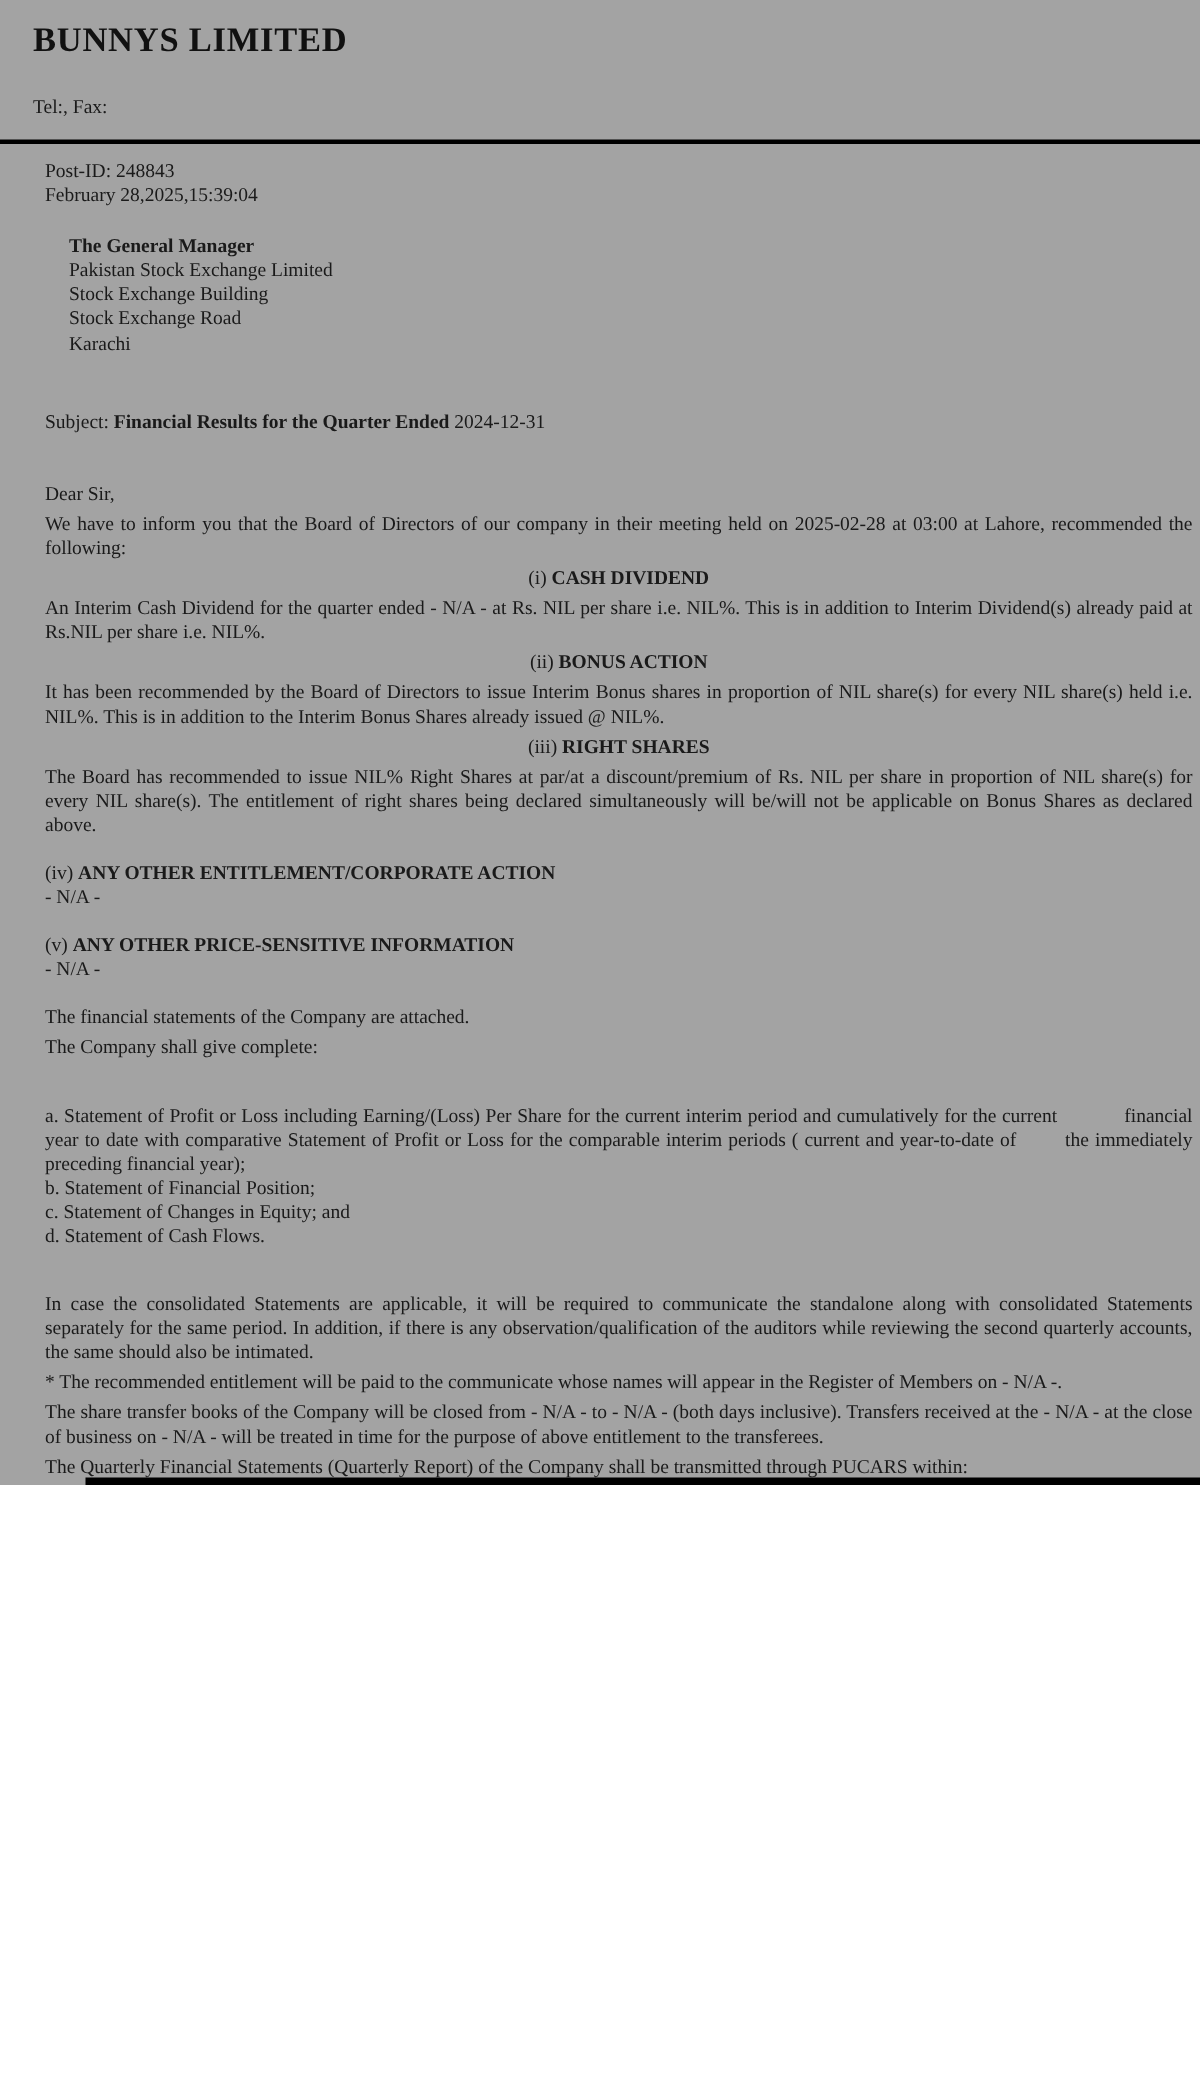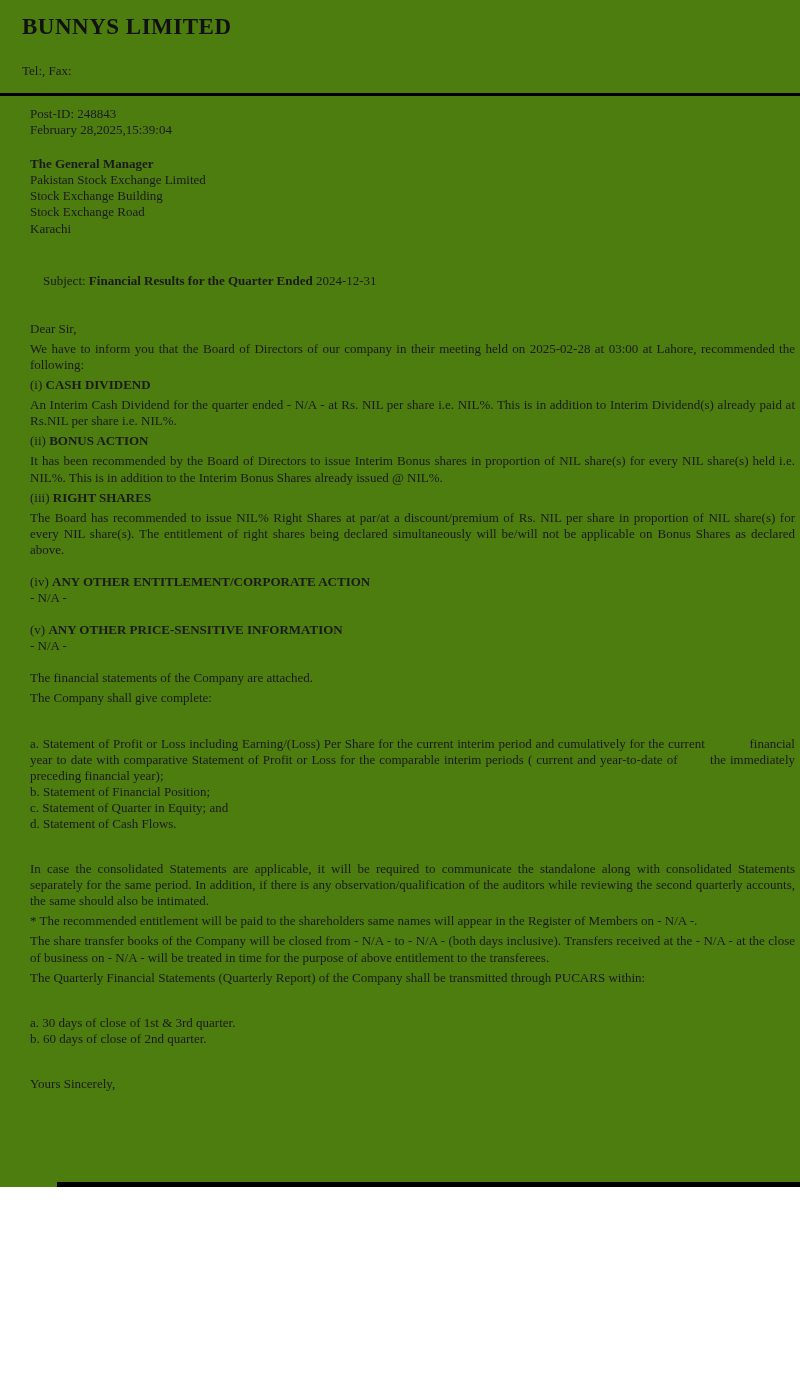--- a/index.html
+++ b/index.html
@@ -1,20 +1,20 @@
 <!DOCTYPE html>
 <html><head>
 <meta charset="utf-8">
 <style>
   html, body { margin: 0; padding: 0; background: #ffffff; }
   .page {
     position: relative;
     width: 800px;
-    height: 1187px;
-    background: #4d7c0f;
+    height: 990px;
+    background: #a3a3a3;
     font-family: "Liberation Serif", serif;
     color: #1a1a1a;
     overflow: hidden;
     box-sizing: border-box;
   }
   
   .letterhead { padding: 14px 20px 0 22px; }
   .company-name {
     font-size: 23px;
     font-weight: bold;
@@ -30,24 +30,24 @@
   }
   
   .content {
     padding: 4px 5px 0 30px;
     font-size: 13px;
     line-height: 16.1px;
   }
   .content p { margin: 4px 0; }
   .just { text-align: justify; }
   .meta { margin: 6px 0 18px 0; }
-  .recipient { margin: 0 0 16px 0; }
+  .recipient { margin: 0 0 16px 16px; }
   .bold { font-weight: bold; }
-  .subject { margin: 36px 0 32px 13px; }
-  .heading { margin: 16px 0; }
+  .subject { margin: 36px 0 32px 0; }
+  .heading { margin: 16px 0; text-align: center; }
   .na-center { margin: 0; }
   .section-block { margin: 16px 0; }
   .statements { margin: 29px 0; }
   .statements div { margin: 0; }
   .prewrap { white-space: pre-wrap; }
   .signoff { margin: 32px 0 16px 0; }
   .bottom-bar {
     position: absolute;
     left: 57px;
     right: 0;
@@ -129,27 +129,27 @@
       <div class="na-center">- N/A -</div>
     </div>
 
     <p>The financial statements of the Company are attached.</p>
 
     <p>The Company shall give complete:</p>
 
     <div class="statements">
       <div class="just prewrap">a. Statement of Profit or Loss including Earning/(Loss) Per Share for the current interim period and cumulatively for the current            financial year to date with comparative Statement of Profit or Loss for the comparable interim periods ( current and year-to-date of        the immediately preceding financial year);</div>
       <div>b. Statement of Financial Position;</div>
-      <div>c. Statement of Quarter in Equity; and</div>
+      <div>c. Statement of Changes in Equity; and</div>
       <div>d. Statement of Cash Flows.</div>
     </div>
 
     <p class="just">In case the consolidated Statements are applicable, it will be required to communicate the standalone along with consolidated Statements separately for the same period. In addition, if there is any observation/qualification of the auditors while reviewing the second quarterly accounts, the same should also be intimated.</p>
 
-    <p class="just">* The recommended entitlement will be paid to the shareholders same names will appear in the Register of Members on - N/A -.</p>
+    <p class="just">* The recommended entitlement will be paid to the communicate whose names will appear in the Register of Members on - N/A -.</p>
 
     <p class="just">The share transfer books of the Company will be closed from - N/A - to  - N/A - (both days inclusive). Transfers received at the  - N/A - at the close of business on - N/A - will be treated in time for the purpose of above entitlement to the transferees.</p>
 
     <p>The Quarterly Financial Statements (Quarterly Report) of the Company shall be transmitted through PUCARS within:</p>
 
     <div class="statements">
       <div>a. 30 days of close of 1st &amp; 3rd quarter.</div>
       <div>b. 60 days of close of 2nd quarter.</div>
     </div>
 

